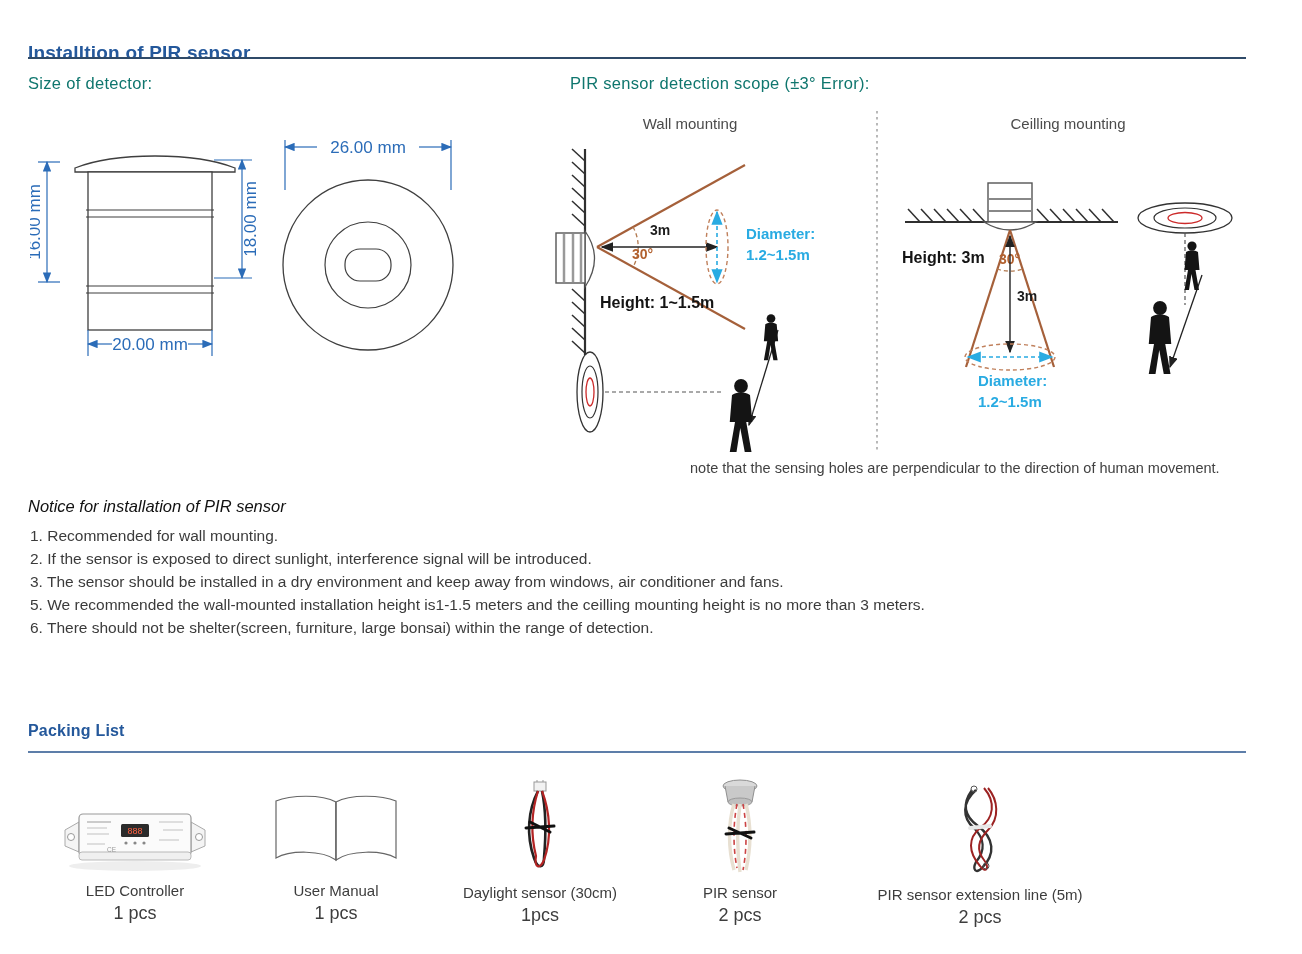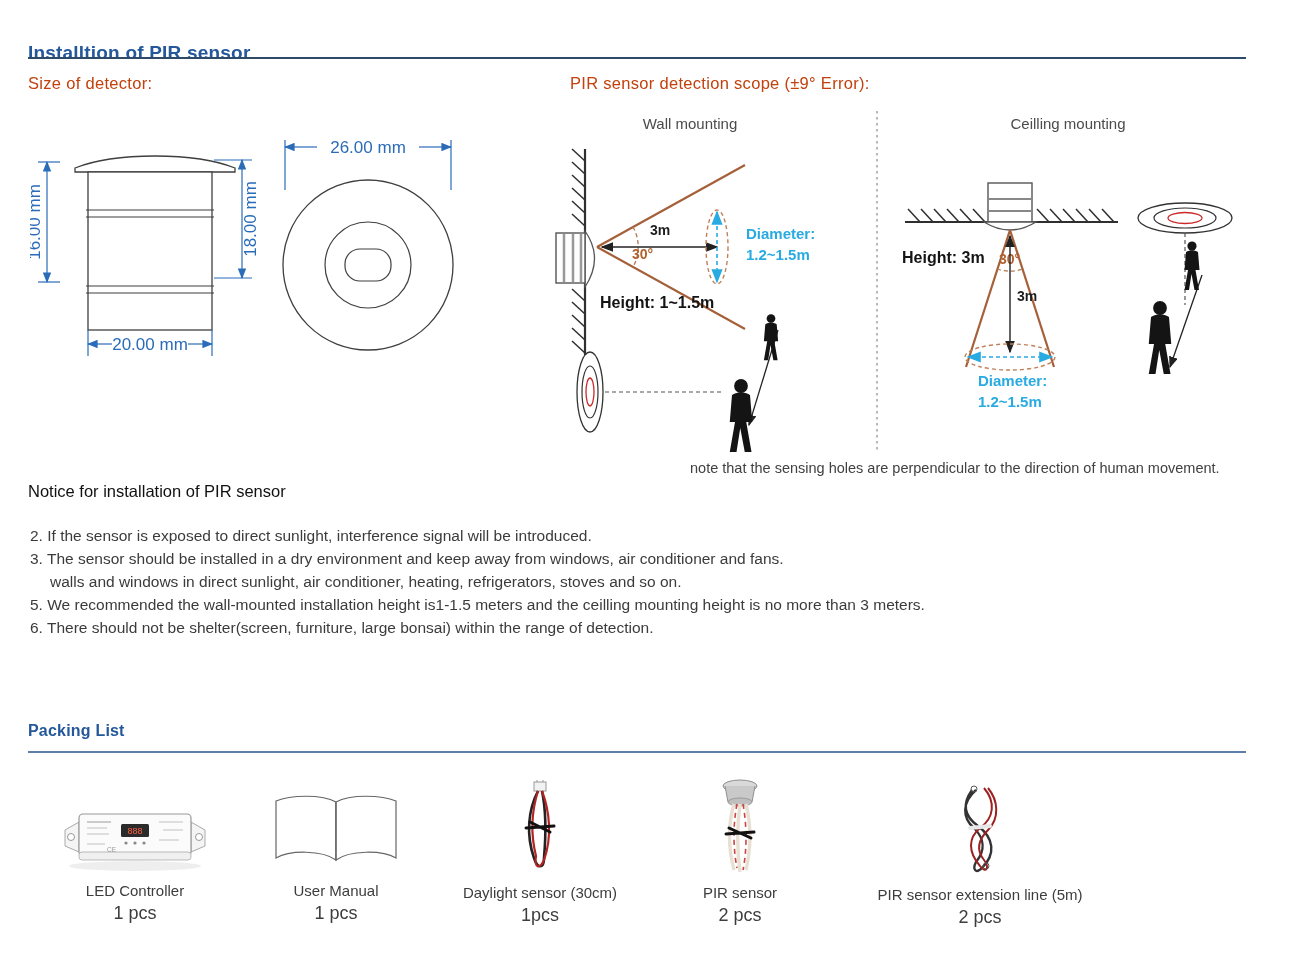--- a/index.html
+++ b/index.html
@@ -6,21 +6,21 @@
   body{
     width:1302px;height:954px;background:#ffffff;
     font-family:"Liberation Sans", sans-serif;
     color:#333;position:relative;overflow:hidden;
   }
   .abs{position:absolute;}
   
   .sec-title{color:#24589b;font-size:19px;font-weight:bold;letter-spacing:.2px;}
   .rule-dark{height:2px;background:#2f4a68;}
   .rule-light{height:2px;background:#5d7ea9;}
-  .sub-label{font-size:16.5px;color:#c2410c;letter-spacing:.3px;}
+  .sub-label{font-size:16.5px;color:#0f766e;letter-spacing:.3px;}
   
   .notice-title{font-size:16.5px;color:#111;}
   .notice-line{font-size:15.5px;color:#3b3b3b;line-height:23px;white-space:nowrap;}
   .notice-line.indent{padding-left:20px;}
   
   .star-note{font-size:14.5px;color:#414141;line-height:20px;}
   .star-note .star{font-size:15px;color:#111;margin-right:4px;}
   .star-note .cont{padding-left:19px;}
   
   .pack-item{position:absolute;text-align:center;}
@@ -34,21 +34,21 @@
   .diag-cyan{fill:#29abe2;font-size:15px;font-weight:bold;}
   .diag-heightlbl{fill:#141414;font-size:16px;font-weight:bold;}
 </style>
 </head>
 <body>
 
 <div class="abs sec-title" style="left:28px;top:30px;margin-top:12px;">Installtion of PIR sensor</div>
 <div class="abs rule-dark" style="left:28px;top:57px;width:1218px;"></div>
 
 <div class="abs sub-label" style="left:28px;top:74px;">Size of detector:</div>
-<div class="abs sub-label" style="left:570px;top:74px;">PIR sensor detection scope (±9° Error):</div>
+<div class="abs sub-label" style="left:570px;top:74px;">PIR sensor detection scope (±3° Error):</div>
 
 <svg class="abs" style="left:30px;top:110px;" width="440" height="280" viewBox="0 0 440 280">
   <defs>
     <marker id="dimA" markerWidth="9" markerHeight="7" refX="8" refY="3.5" orient="auto-start-reverse">
       <path d="M0,0 L9,3.5 L0,7 Z" fill="#2b6cb8"></path>
     </marker>
   </defs>
 
   <path d="M45,62 L45,58 C85,42 165,42 205,58 L205,62 Z" fill="#ffffff" stroke="#3f3f3f" stroke-width="1.3"></path>
 
@@ -185,25 +185,25 @@
   <line x1="645" y1="128" x2="645" y2="200" stroke="#555" stroke-width="1.2" stroke-dasharray="4,3"></line>
   <line x1="662" y1="170" x2="630" y2="262" stroke="#222" stroke-width="1.3" marker-end="url(#arrB)"></line>
   <use href="#person-shape" transform="translate(620,248) scale(1.5)"></use>
   <use href="#person-shape" transform="translate(652,171) scale(1.0)"></use>
 </svg>
 
 <div class="abs star-note" style="left:671px;top:458px;">
   <div class="cont">note that the sensing holes are perpendicular to the direction of human movement.</div>
 </div>
 
-<div class="abs notice-title" style="left:28px;top:482px;">Notice for installation of PIR sensor</div>
+<div class="abs notice-title" style="left:28px;top:497px;font-style:italic;">Notice for installation of PIR sensor</div>
 <div class="abs" style="left:30px;top:524px;">
+  <div class="notice-line">1. Recommended for wall mounting.</div>
   <div class="notice-line">2. If the sensor is exposed to direct sunlight, interference signal will be introduced.</div>
   <div class="notice-line">3. The sensor should be installed in a dry environment and keep away from windows, air conditioner and fans.</div>
-  <div class="notice-line indent">walls and windows in direct sunlight, air conditioner, heating, refrigerators, stoves and so on.</div>
   <div class="notice-line">5. We recommended the wall-mounted installation height is1-1.5 meters and the ceilling mounting height is no more than 3 meters.</div>
   <div class="notice-line">6. There should not be shelter(screen, furniture, large bonsai) within the range of detection.</div>
 </div>
 
 <div class="abs sec-title" style="left:28px;top:722px;font-size:16px;">Packing List</div>
 <div class="abs rule-light" style="left:28px;top:751px;width:1218px;"></div>
 
 <div class="pack-item" style="left:55px;top:800px;width:160px;">
   <svg width="160" height="78" viewBox="0 0 160 78" style="margin:0 auto;">
     <ellipse cx="80" cy="66" rx="66" ry="5" fill="#eeeeee"></ellipse>

